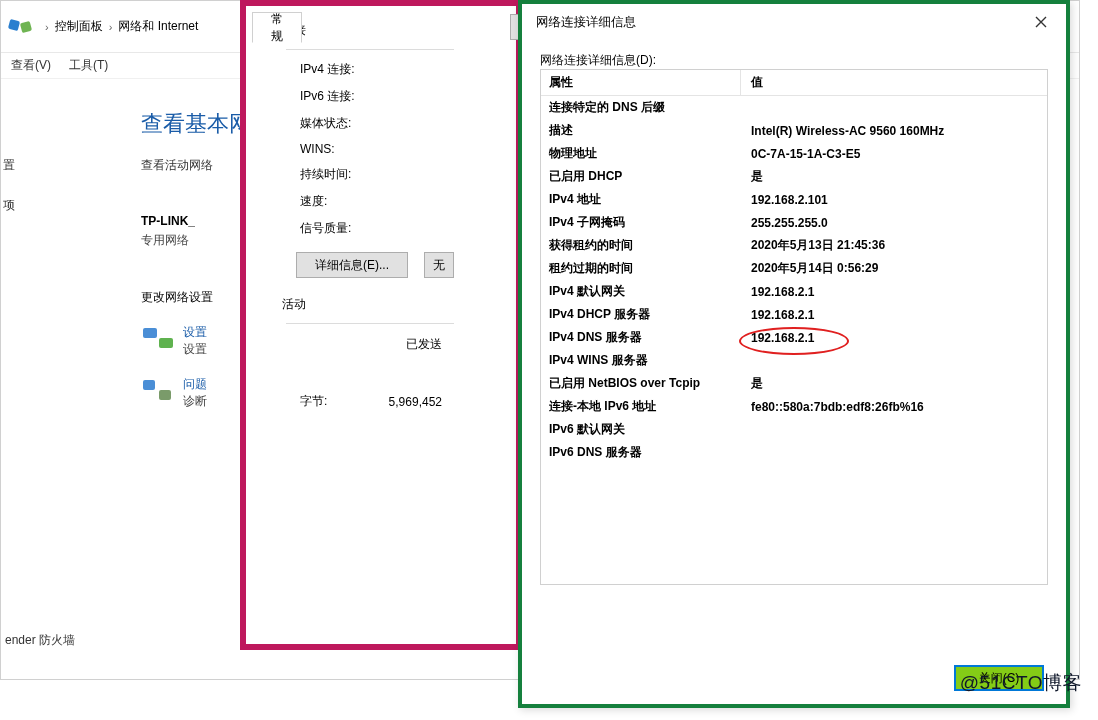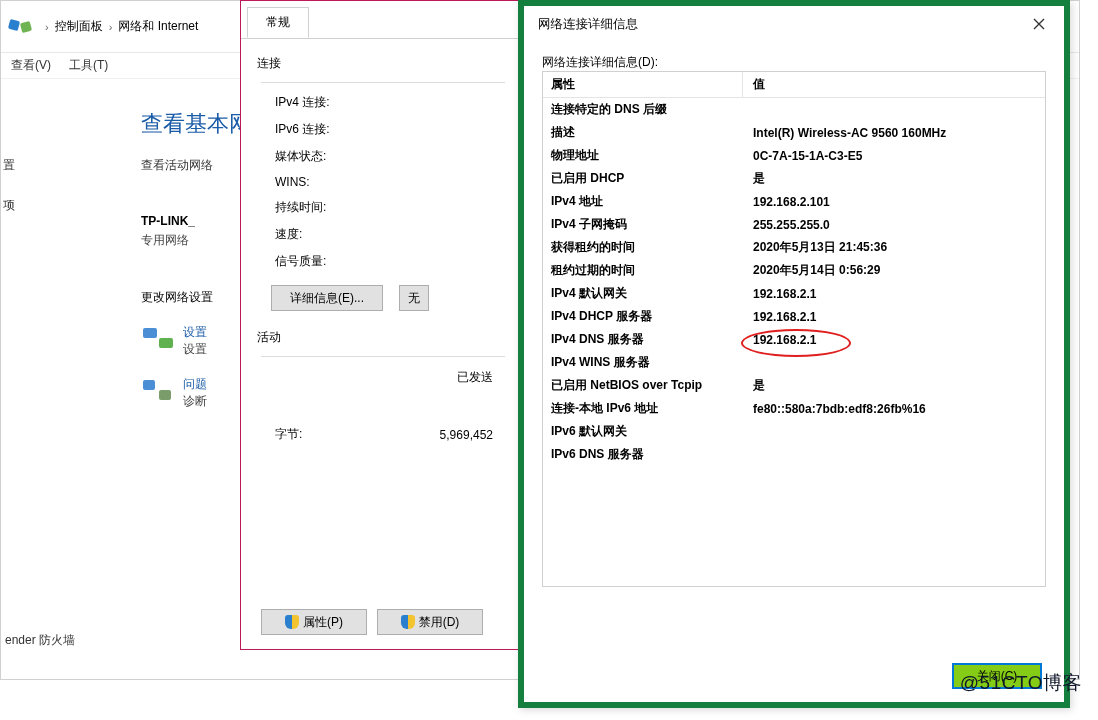--- a/index.html
+++ b/index.html
@@ -57,22 +57,22 @@
     position:absolute; right:16px; bottom:24px; color:#0f172a; font-size:19px;
     letter-spacing:0.5px; pointer-events:none;
   }
 
   
   .dlg-mid {
     position: absolute;
     left: 240px; top: 0;
     width: 282px; height: 650px;
     background: #fff;
-    border: 1px solid #be185d;
-    display:flex; flex-direction:column;
+    border: 6px solid #be185d;
+    display:flex; flex-direction:row;gap:20px;
   }
   .tabstrip { height:38px; border-bottom:1px solid #d0d0d0; position:relative; background:#fff;}
   .tab-active{
     position:absolute; left:6px; top:6px; height:31px; padding:0 18px;
     border:1px solid #d0d0d0; border-bottom:1px solid #fff;
     display:flex; align-items:center; background:#fff; z-index:2;
   }
   .dlg-mid-body{ padding: 10px 16px 12px 20px; flex:1; position:relative;}
   .group-title{ margin: 6px 0 10px -4px; }
   .group-hr { border:none; border-top:1px solid #dcdcdc; margin:4px 0 6px 0;}
@@ -93,21 +93,21 @@
 
   .stat-row{ display:flex; align-items:center; padding:6px 4px 6px 14px;}
   .stat-k{ flex:0 0 70px;}
   .stat-sent{ flex:1; text-align:right; padding-right:8px;}
 
   
   .dlg-front{
     position:absolute;
     left:518px; top:0;
     width:552px; height:708px;
-    background:#fff; border:6px solid #15803d;
+    background:#fff; border:4px solid #15803d;
     box-shadow: 2px 2px 8px rgba(0,0,0,.15);
     display:flex; flex-direction:column;
   }
   .dlg-titlebar{ height:36px; display:flex; align-items:center; padding:0 8px 0 14px;}
   .dlg-title{ flex:1; font-size:12.5px;}
   .dlg-close{ width:34px; height:28px; display:flex; align-items:center; justify-content:center; cursor:pointer;}
   .dlg-close svg{ width:12px; height:12px;}
   .dlg-body{ padding:12px 18px 8px 18px; flex:1; position:relative;}
   .dlg-label{ }
   .dlg-list{

